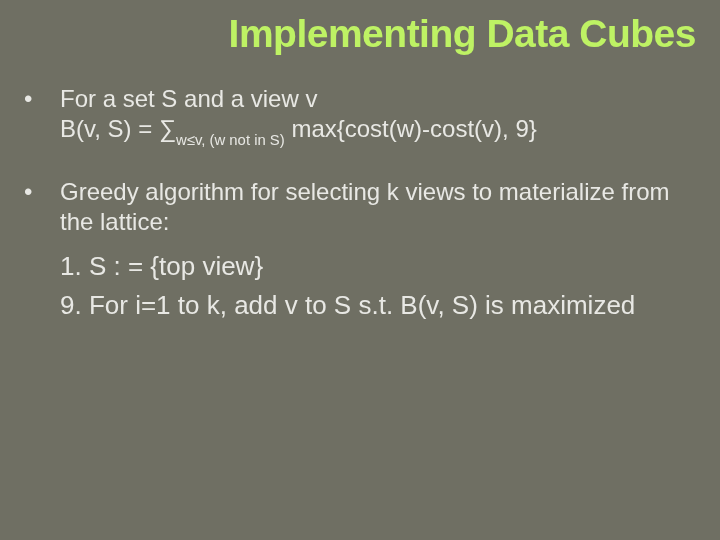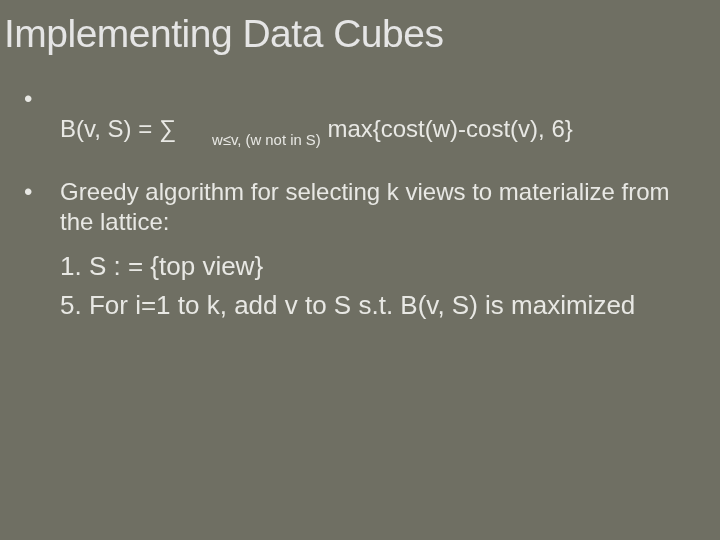--- a/index.html
+++ b/index.html
@@ -13,25 +13,26 @@
     overflow: hidden;
   }
   .slide {
     box-sizing: border-box;
     width: 720px;
     height: 540px;
     padding: 12px 24px 24px 24px;
   }
   .title {
     font-family: "Trebuchet MS", Verdana, sans-serif;
-    font-weight: normal;
+    font-weight: bold;
     font-size: 39px;
-    color: #e5e5e5;
+    color: #bef264;
     margin: 0 0 28px -20px;
     letter-spacing: -0.5px;
+    text-align: right;
   }
   .bullets {
     list-style: none;
     margin: 0;
     padding: 0;
   }
   .bullets > li {
     position: relative;
     padding-left: 36px;
     font-size: 24px;
@@ -55,39 +56,38 @@
     line-height: 1.35;
     margin-bottom: 4px;
     padding-left: 24px;
     text-indent: -24px;
   }
   .subscript {
     font-size: 0.62em;
     vertical-align: sub;
     position: relative;
     top: 0.15em;
-    margin-left: 36px;
   }
 </style>
 </head>
 <body>
 
 <div class="slide">
   <h1 class="title">Implementing Data Cubes</h1>
 
   <ul class="bullets">
 
     <li>
-      <br>
-      <span>B(v, S) = ∑</span><span class="subscript">w≤v, (w not in S)</span><span> max{cost(w)-cost(v), 6}</span>
+      <span>For a set S and a view v</span><br>
+      <span>B(v, S) = ∑</span><span class="subscript">w≤v, (w not in S)</span><span> max{cost(w)-cost(v), 9}</span>
     </li>
 
     <li>
       <span>Greedy algorithm for selecting k views to materialize from the lattice:</span>
       <ol class="sub">
         <li>1.  S : = {top view}</li>
-        <li>5.  For i=1 to k, add v to S s.t. B(v, S) is maximized</li>
+        <li>9.  For i=1 to k, add v to S s.t. B(v, S) is maximized</li>
       </ol>
     </li>
 
 
   </ul>
 </div>
 
 </body></html>

